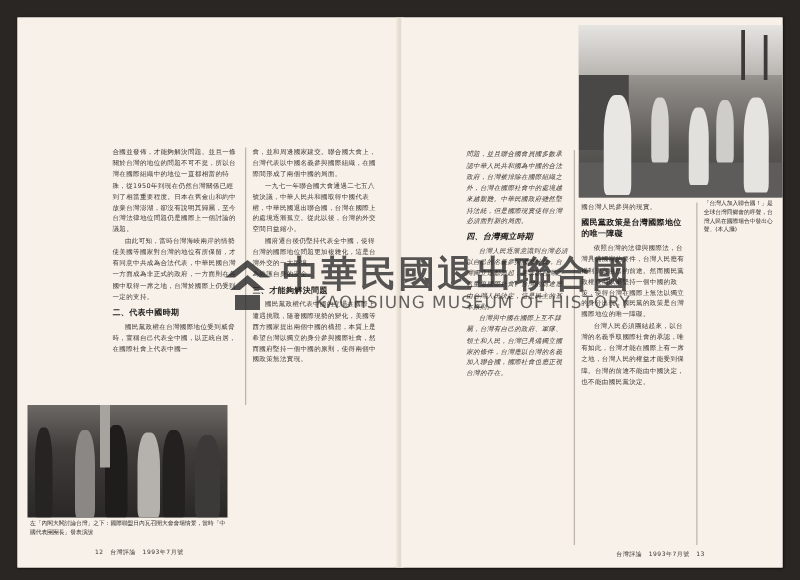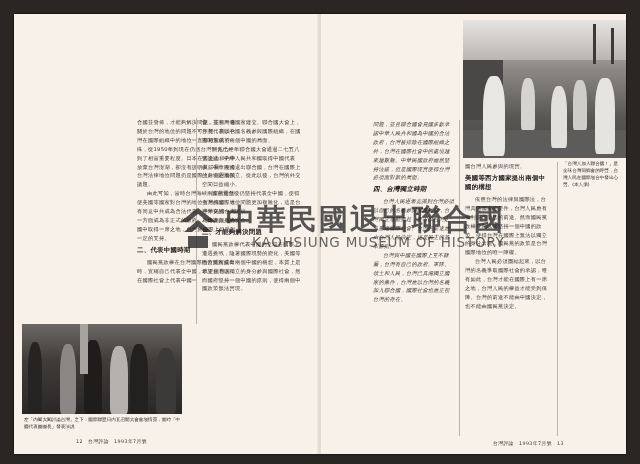--- a/index.html
+++ b/index.html
@@ -24,21 +24,21 @@
   .wm-logo{position:absolute;left:0;top:8px;width:40px;height:44px;}
   .wm-cn{position:absolute;left:48px;top:2px;font-size:29px;font-weight:bold;color:rgba(40,40,40,0.78);letter-spacing:2px;font-family:"DejaVu Sans",sans-serif;white-space:nowrap;}
   .wm-en{position:absolute;left:54px;top:36px;font-size:13.5px;color:rgba(40,40,40,0.7);letter-spacing:0.8px;font-family:"DejaVu Sans",sans-serif;white-space:nowrap;margin-left:20px;}
 </style>
 </head>
 <body>
 
 <div class="spread">
   <div class="page left">
 
-    <div class="col" style="left:76px;top:104px;width:100px;height:200px;margin-left:47px;">
+    <div class="col" style="left:76px;top:104px;width:100px;height:200px;">
       <p class="noind">合國並發佈，才能夠解決問題。並且一條關於台灣的地位的問題不可不提，所以台灣在國際組織中的地位一直都相當的特殊，從1950年到現在仍然台灣關係已經到了相當重要程度。日本在舊金山和約中放棄台灣澎湖，卻沒有說明其歸屬，至今台灣法律地位問題仍是國際上一個討論的議題。</p>
       <p>由此可知，當時台灣海峽兩岸的情勢使美國等國家對台灣的地位有所保留，才有同意中共成為合法代表，中華民國台灣一方面成為非正式的政府，一方面則在各國中取得一席之地，台灣於國際上仍受到一定的支持。</p>
       <h3>二、代表中國時期</h3>
       <p>國民黨政權在台灣國際地位受到威脅時，宣稱自己代表全中國，以正統自居，在國際社會上代表中國一</p>
     </div>
     <div class="vr" style="left:182px;top:104px;height:206px;"></div>
 
     <div class="col" style="left:188px;top:104px;width:100px;height:300px;">
       <p class="noind">會，並和周邊國家建交。聯合國大會上，台灣代表以中國名義參與國際組織，在國際間形成了兩個中國的局面。</p>
       <p>一九七一年聯合國大會通過二七五八號決議，中華人民共和國取得中國代表權，中華民國退出聯合國，台灣在國際上的處境逐漸孤立。從此以後，台灣的外交空間日益縮小。</p>
@@ -68,21 +68,21 @@
     <div class="col" style="left:52px;top:106px;width:82px;height:316px;font-style:italic;">
       <p class="noind">問題，並且聯合國會員國多數承認中華人民共和國為中國的合法政府，台灣被排除在國際組織之外，台灣在國際社會中的處境越來越艱難。中華民國政府雖然堅持法統，但是國際現實使得台灣必須面對新的局面。</p>
       <h3>四、台灣獨立時期</h3>
       <p>台灣人民逐漸意識到台灣必須以自己的名義參與國際社會，台灣獨立運動興起，要求以台灣之名重返國際社會。台灣的前途應由台灣人民決定，這是民主的基本原則。</p>
       <p>台灣與中國在國際上互不隸屬，台灣有自己的政府、軍隊、領土和人民，台灣已具備獨立國家的條件，台灣應以台灣的名義加入聯合國，國際社會也應正視台灣的存在。</p>
     </div>
     <div class="vr" style="left:138px;top:106px;height:316px;"></div>
 
     <div class="col" style="left:144px;top:148px;width:86px;height:274px;">
       <p class="noind">國台灣人民參與的現實。</p>
-      <h3>美國等西方國家提出兩個中國的構想</h3>
+      <h3>國民黨政策是台灣國際地位的唯一障礙</h3>
       <p>依照台灣的法律與國際法，台灣具備國家的要件，台灣人民應有權利決定自己的前途。然而國民黨政權長期以來堅持一個中國的政策，使得台灣在國際上無法以獨立的身分出現，國民黨的政策是台灣國際地位的唯一障礙。</p>
       <p>台灣人民必須團結起來，以台灣的名義爭取國際社會的承認，唯有如此，台灣才能在國際上有一席之地，台灣人民的權益才能受到保障。台灣的前途不能由中國決定，也不能由國民黨決定。</p>
     </div>
     <div class="vr" style="left:236px;top:148px;height:274px;"></div>
 
     <div class="photo photo-right">
       <div style="position:absolute;left:0;top:0;width:163px;height:40px;background:linear-gradient(180deg,#e6e4e1,#b9b6b2);"></div>
       <div style="position:absolute;left:130px;top:4px;width:3px;height:40px;background:#3c3a38;"></div>
       <div style="position:absolute;left:148px;top:8px;width:3px;height:36px;background:#3c3a38;"></div>
       <div style="position:absolute;left:0;top:40px;width:40px;height:60px;background:#4a4846;"></div>

